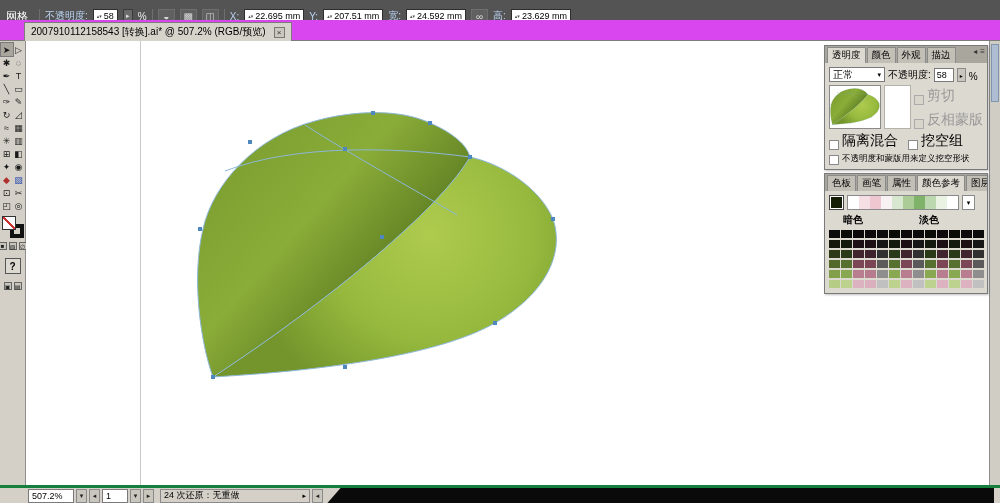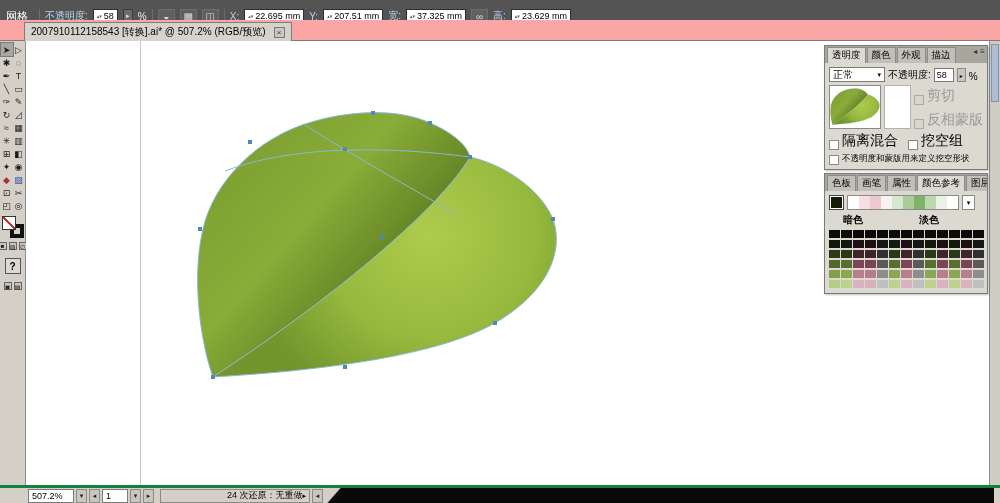--- a/index.html
+++ b/index.html
@@ -12,21 +12,21 @@
 .grid-label{font-size:11px;color:#fff;margin-right:6px}
 .tb-sep{width:1px;height:14px;background:#6e6e6e}
 .tb-link{color:#b9d3f2;text-decoration:underline;font-size:10px;cursor:pointer}
 .tb-field{display:flex;align-items:center;background:#fff;border:1px solid #2e2e2e;height:14px;padding:0 3px;font-size:9px;color:#000;gap:2px}
 .tb-spin{display:inline-flex;flex-direction:column;font-size:5px;line-height:4px;color:#555}
 .tb-btn{width:10px;height:14px;background:#6a6a6a;border:1px solid #3a3a3a;color:#ddd;font-size:7px;display:flex;align-items:center;justify-content:center}
 .tb-icon{width:17px;height:15px;border:1px solid #6e6e6e;background:#606060;color:#d8d8d8;font-size:10px;display:flex;align-items:center;justify-content:center}
 .tb-label-sm{font-size:10px;color:#eee}
 
 
-.tabbar{position:absolute;top:20px;left:0;right:0;height:21px;background:#fca5a5;border-bottom:1px solid #7c7c7c}
+.tabbar{position:absolute;top:20px;left:0;right:0;height:21px;background:#d946ef;border-bottom:1px solid #7c7c7c}
 .doctab{position:absolute;left:24px;top:2px;height:19px;background:#d6d3cb;border:1px solid #7c7c7c;border-bottom:none;display:flex;align-items:center;gap:8px;padding:0 6px;font-size:10px;cursor:pointer}
 .doctab .close{width:11px;height:11px;border:1px solid #777;background:#cac7bf;font-size:8px;line-height:9px;text-align:center;color:#333}
 
 
 .toolbar{position:absolute;left:0;top:41px;bottom:18px;width:26px;background:#d4d0c8;border-right:1px solid #8e8e8e;display:flex;flex-direction:column;align-items:center;padding-top:2px}
 .tools{display:grid;grid-template-columns:12px 12px;grid-auto-rows:13px}
 .tool{display:flex;align-items:center;justify-content:center;font-size:9px;color:#1a1a1a;cursor:pointer}
 .tool.active{background:#a9a69e;outline:1px solid #7a7a7a}
 .fillstroke{position:relative;width:22px;height:22px;margin:4px 0 2px 0}
 .fs-fill{position:absolute;left:0;top:0;width:14px;height:14px;background:#fff;border:1px solid #333}
@@ -71,21 +71,21 @@
 .vdrop{width:13px;height:15px;background:#fff;border:1px solid #8a8a8a;font-size:7px;display:flex;align-items:center;justify-content:center}
 .gg-head{display:flex;font-size:10px;font-weight:bold;padding:0 2px 0 14px}
 .gg-head .light{margin-left:56px}
 .sgrid{display:grid;grid-template-columns:repeat(13,11px);grid-auto-rows:9px;gap:1px}
 .gcell{width:11px;height:8px;cursor:pointer}
 
 
 .statusbar{position:absolute;left:0;right:0;bottom:0;height:18px;background:#d4d0c8;border-top:3px solid #15803d;display:flex;align-items:center;gap:2px;padding-left:28px;font-size:10px}
 .sb-field{background:#fff;border:1px solid #7a7a7a;height:14px;display:flex;align-items:center;padding:0 3px;font-size:9px}
 .sb-btn{width:11px;height:14px;background:#c9c6be;border:1px solid #8a8a8a;font-size:7px;display:flex;align-items:center;justify-content:center;color:#222}
-.sb-status{width:150px;height:14px;border:1px solid #8a8a8a;background:#d4d0c8;display:flex;align-items:center;justify-content:flex-end;padding:0 3px;font-size:9px;margin-left:4px}
+.sb-status{width:150px;height:14px;border:1px solid #8a8a8a;background:#d4d0c8;display:flex;align-items:center;justify-content:space-between;padding:0 3px;font-size:9px;margin-left:4px}
 .sb-wedge{flex:1;height:16px;background:#0a0a0a;clip-path:polygon(14px 0,100% 0,100% 100%,0 100%);margin:0 6px 0 2px}
 </style>
 </head>
 <body>
 
 <div id="app">
 
   <svg width="0" height="0" style="position:absolute" aria-hidden="true">
     <defs>
       <radialGradient id="gfront" gradientUnits="userSpaceOnUse" cx="235" cy="125" r="185">
@@ -143,21 +143,21 @@
         <span>22.695 mm</span>
       </span>
     <span class="tb-link">Y:</span>
     <span class="tb-field">
         <span class="tb-spin">▴▾</span>
         <span>207.51 mm</span>
       </span>
     <span class="tb-link">宽:</span>
     <span class="tb-field">
         <span class="tb-spin">▴▾</span>
-        <span>37.325 mm</span>
+        <span>24.592 mm</span>
       </span>
     <span class="tb-icon">∞</span>
     <span class="tb-link">高:</span>
     <span class="tb-field">
         <span class="tb-spin">▴▾</span>
         <span>23.629 mm</span>
       </span>
   </div>
 
   <div class="tabbar">

